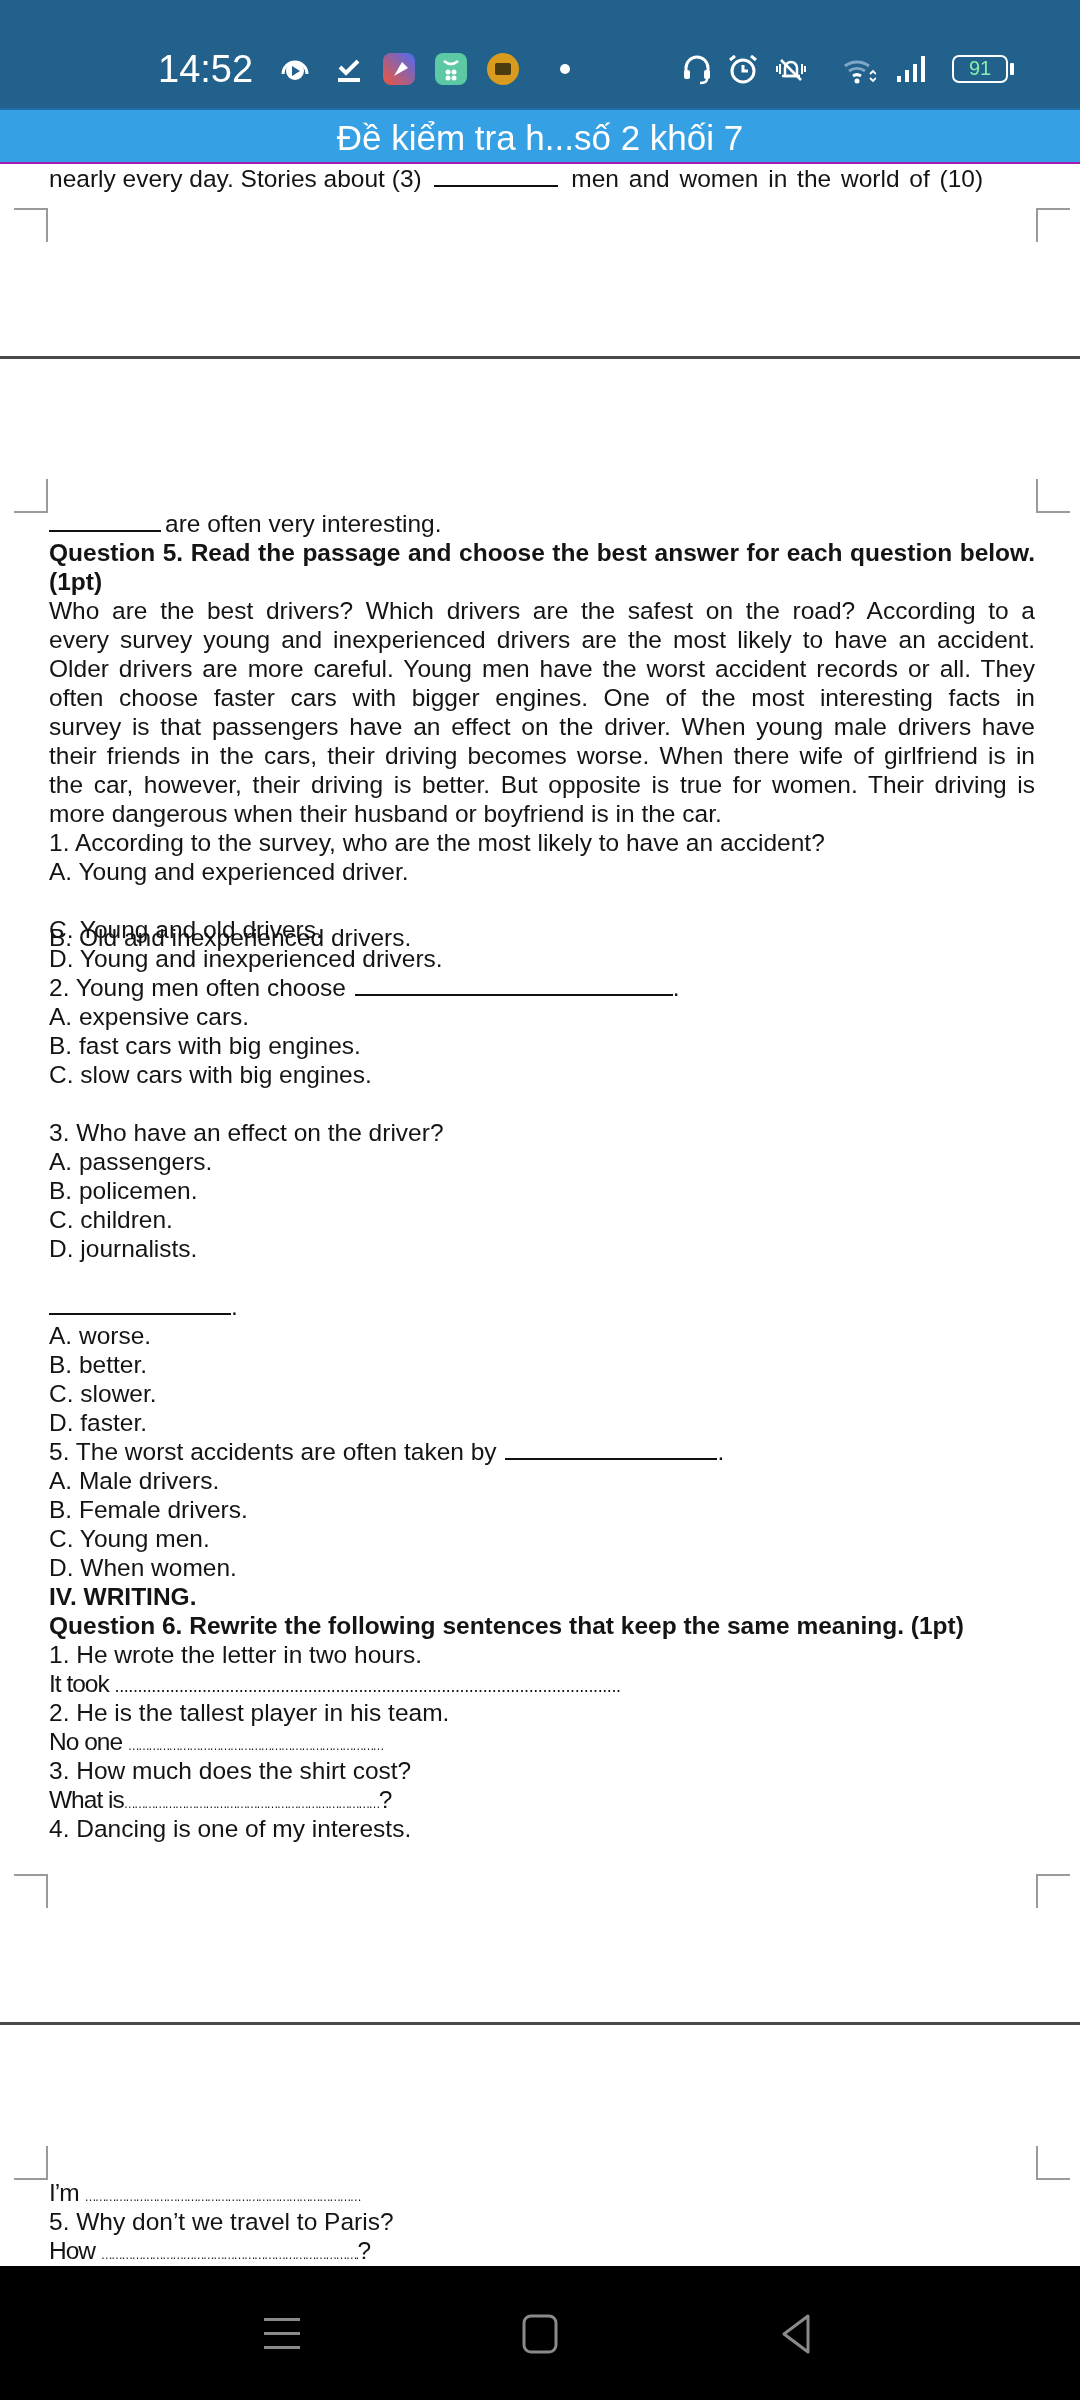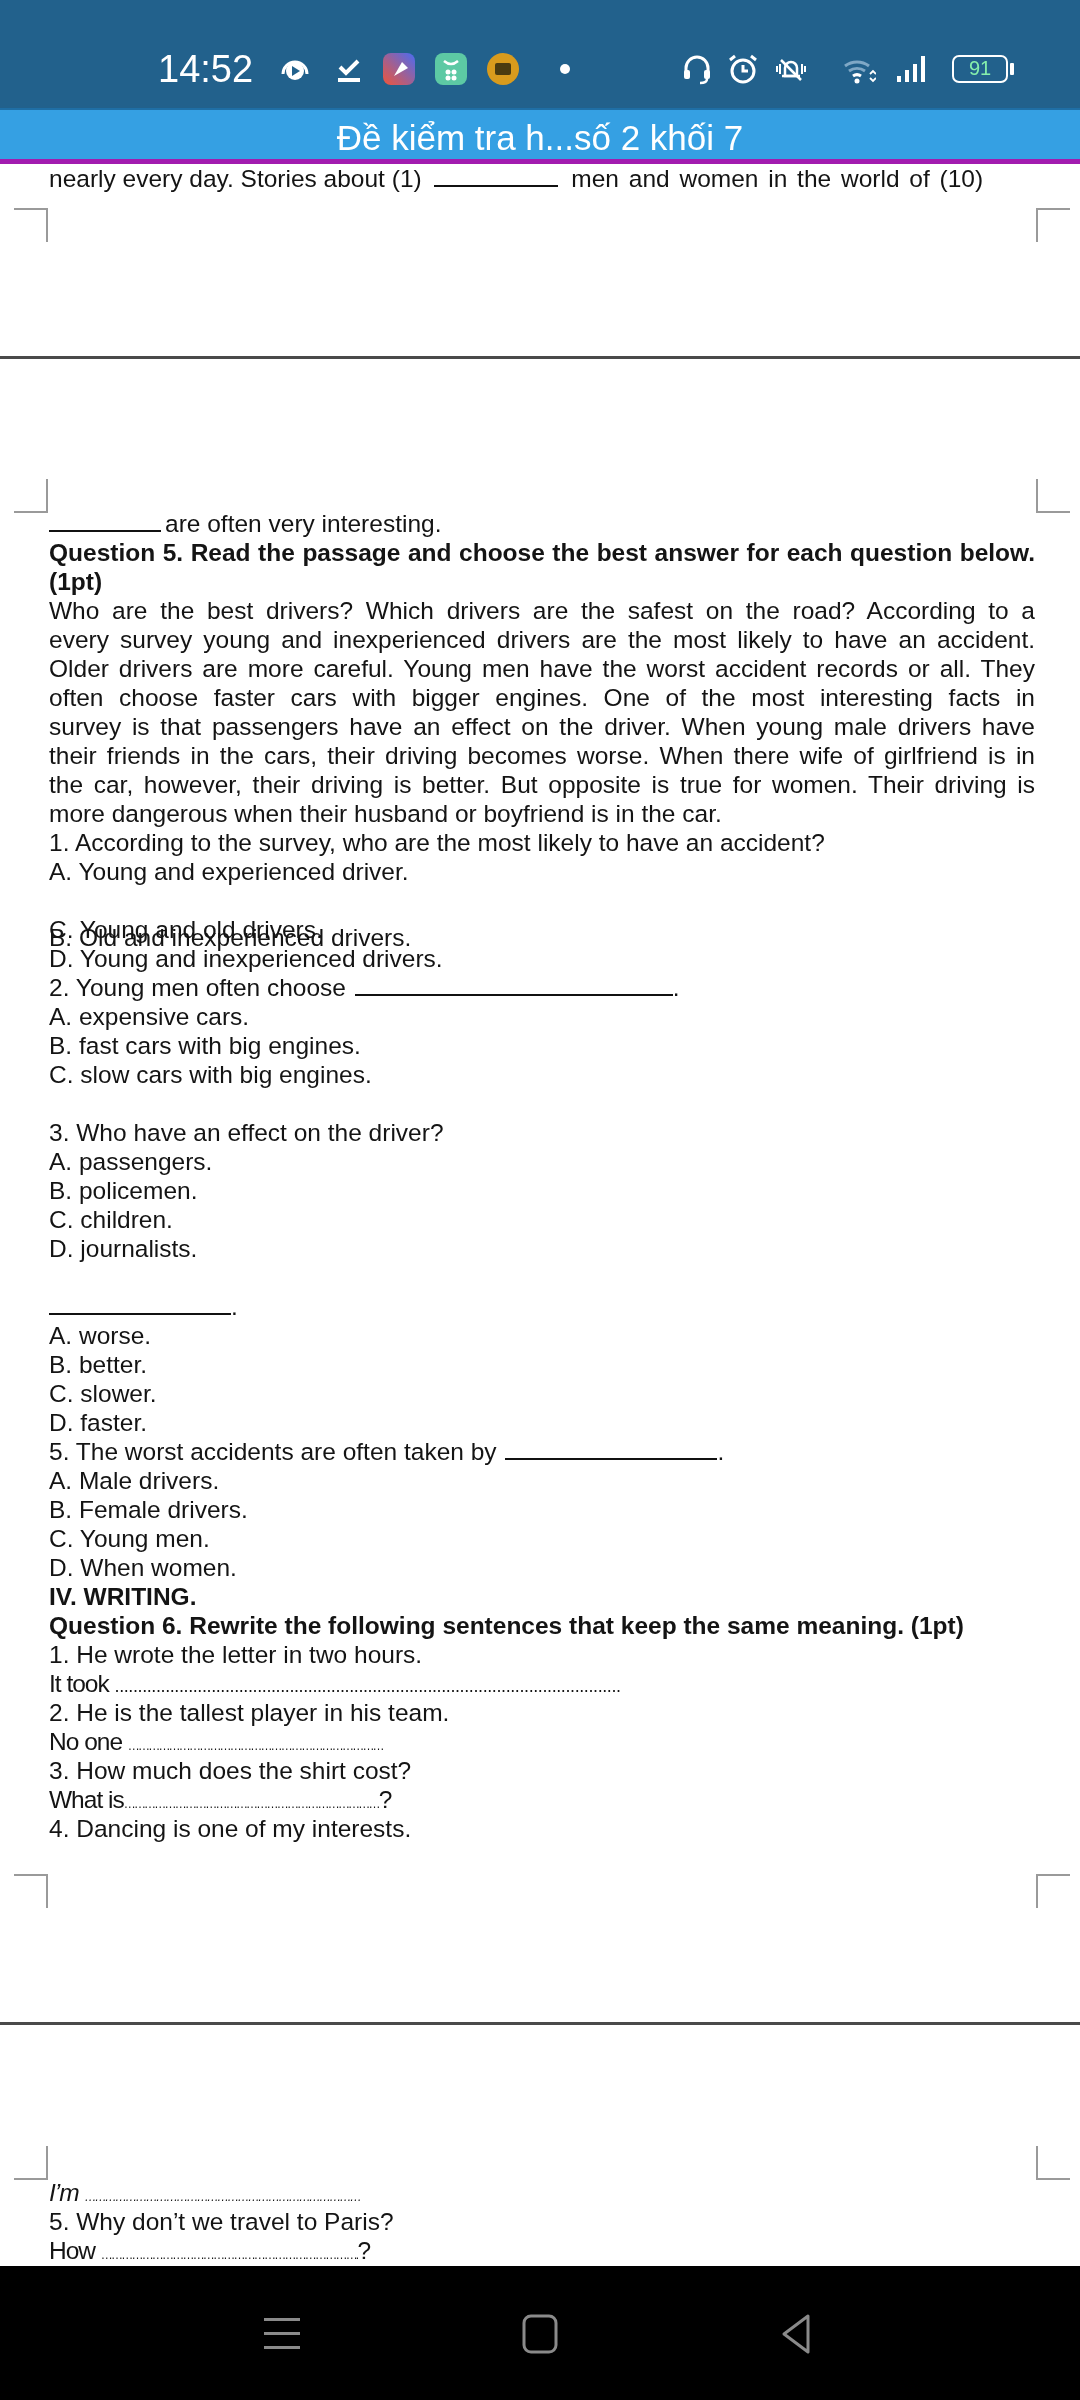--- a/index.html
+++ b/index.html
@@ -13,21 +13,21 @@
   .status-time {
     position: absolute; left: 158px; top: 48px; font-size: 38px; letter-spacing: 0px;
     font-family: "Liberation Sans", sans-serif;
   }
   .sb-icon { position: absolute; top: 52px; width: 34px; height: 34px; }
   .title-bar {
     position: absolute; left: 0; top: 108px; width: 1080px; height: 56px;
     background: #35a0e3; color: #fff; text-align: center;
     font-size: 35px; line-height: 56px;
     border-top: 2px solid #1f6fa6;
-    border-bottom: 5px solid #a21caf;
+    border-bottom: 2px solid #a21caf;
   }
 
   .doc { position: absolute; left: 0; top: 164px; width: 1080px; height: 2102px; background: #fff; overflow: hidden; }
   .line {
     position: absolute; left: 49px; width: 986px;
     font-size: 24.5px; line-height: 29px; white-space: nowrap; color: #141414;
   }
   .line.justify { text-align: justify; text-align-last: justify; white-space: normal; height: 29px; overflow: hidden; }
   .line.bold { font-weight: bold; }
   .blank { display: inline-block; border-bottom: 2px solid #111; height: 22px; vertical-align: baseline; }
@@ -125,21 +125,21 @@
   <div style="position:absolute;left:1010px;top:63px;width:4px;height:12px;background:#fff;border-radius:1px;"></div>
 </div>
 
 <div class="title-bar">
   <span>Đề kiểm tra h...số 2 khối 7</span>
 </div>
 
 <div class="doc">
 
   <div class="line" style="top:0px;">
-    <span>nearly every day. Stories about (1)</span>
+    <span>nearly every day. Stories about (3)</span>
     <span class="blank" style="width:124px;margin:0 6px;"></span>
     <span style="word-spacing:3px;">men and women in the world of (10)</span>
   </div>
   <div class="corner c-tl" style="left:14px;top:44px;"></div>
   <div class="corner c-tr" style="left:1036px;top:44px;"></div>
 
   <div class="page-sep" style="top:192px;"></div>
 
   <div class="corner c-bl" style="left:14px;top:315px;"></div>
   <div class="corner c-br" style="left:1036px;top:315px;"></div>
@@ -214,21 +214,21 @@
   <div class="line" style="top:1650px;">4. Dancing is one of my interests.</div>
 
   <div class="corner c-tl" style="left:14px;top:1710px;"></div>
   <div class="corner c-tr" style="left:1036px;top:1710px;"></div>
 
   <div class="page-sep" style="top:1858px;"></div>
 
   <div class="corner c-bl" style="left:14px;top:1982px;"></div>
   <div class="corner c-br" style="left:1036px;top:1982px;"></div>
 
-  <div class="line dots" style="top:2014px;font-style:italic;">
+  <div class="line dots" style="top:2014px;">
     <span>I’m </span><span style="font-size:12px;letter-spacing:-1.8px;">………………………………………………………………………</span>
   </div>
   <div class="line" style="top:2043px;">5. Why don’t we travel to Paris?</div>
   <div class="line dots" style="top:2072px;">
     <span>How </span><span style="font-size:12px;letter-spacing:-1.8px;">………………………………………………………………….</span><span>?</span>
   </div>
 </div>
 
 <div class="nav-bar">
   <svg class="nav-btn" style="left:260px;" viewBox="0 0 44 44">

